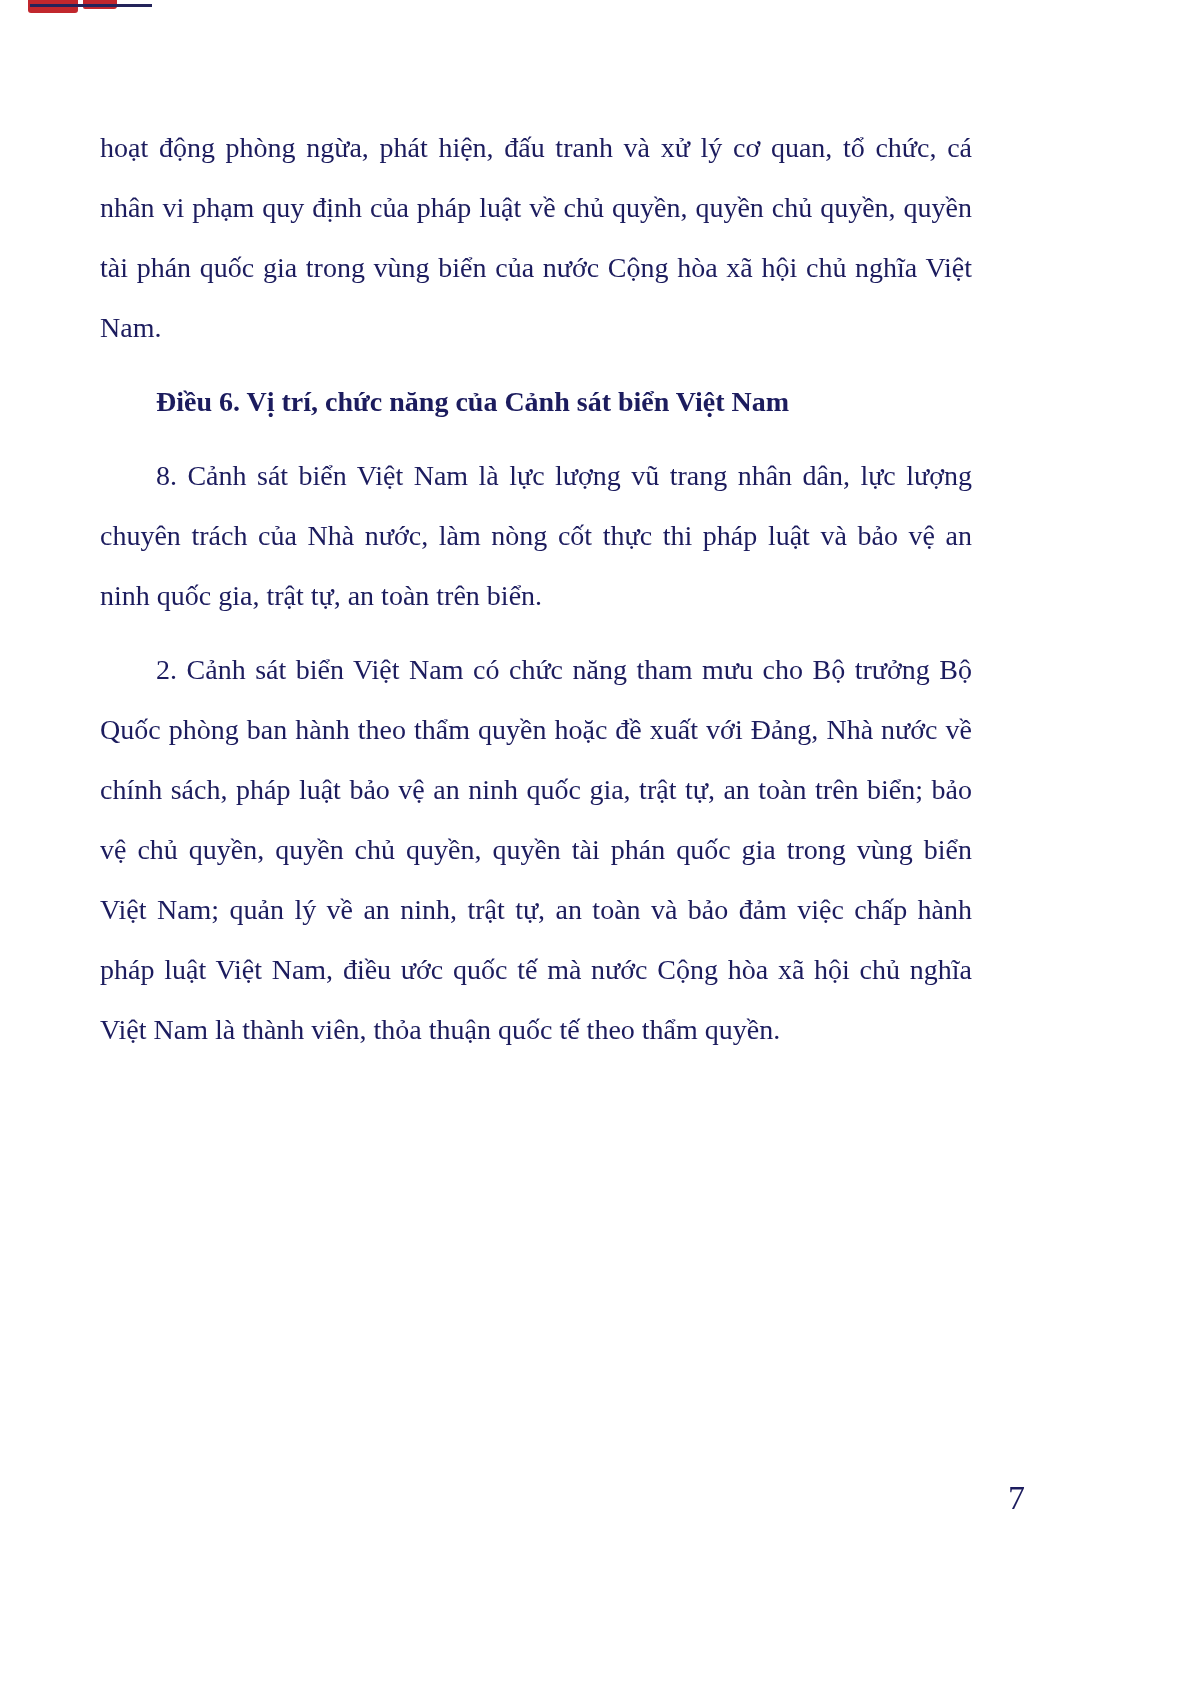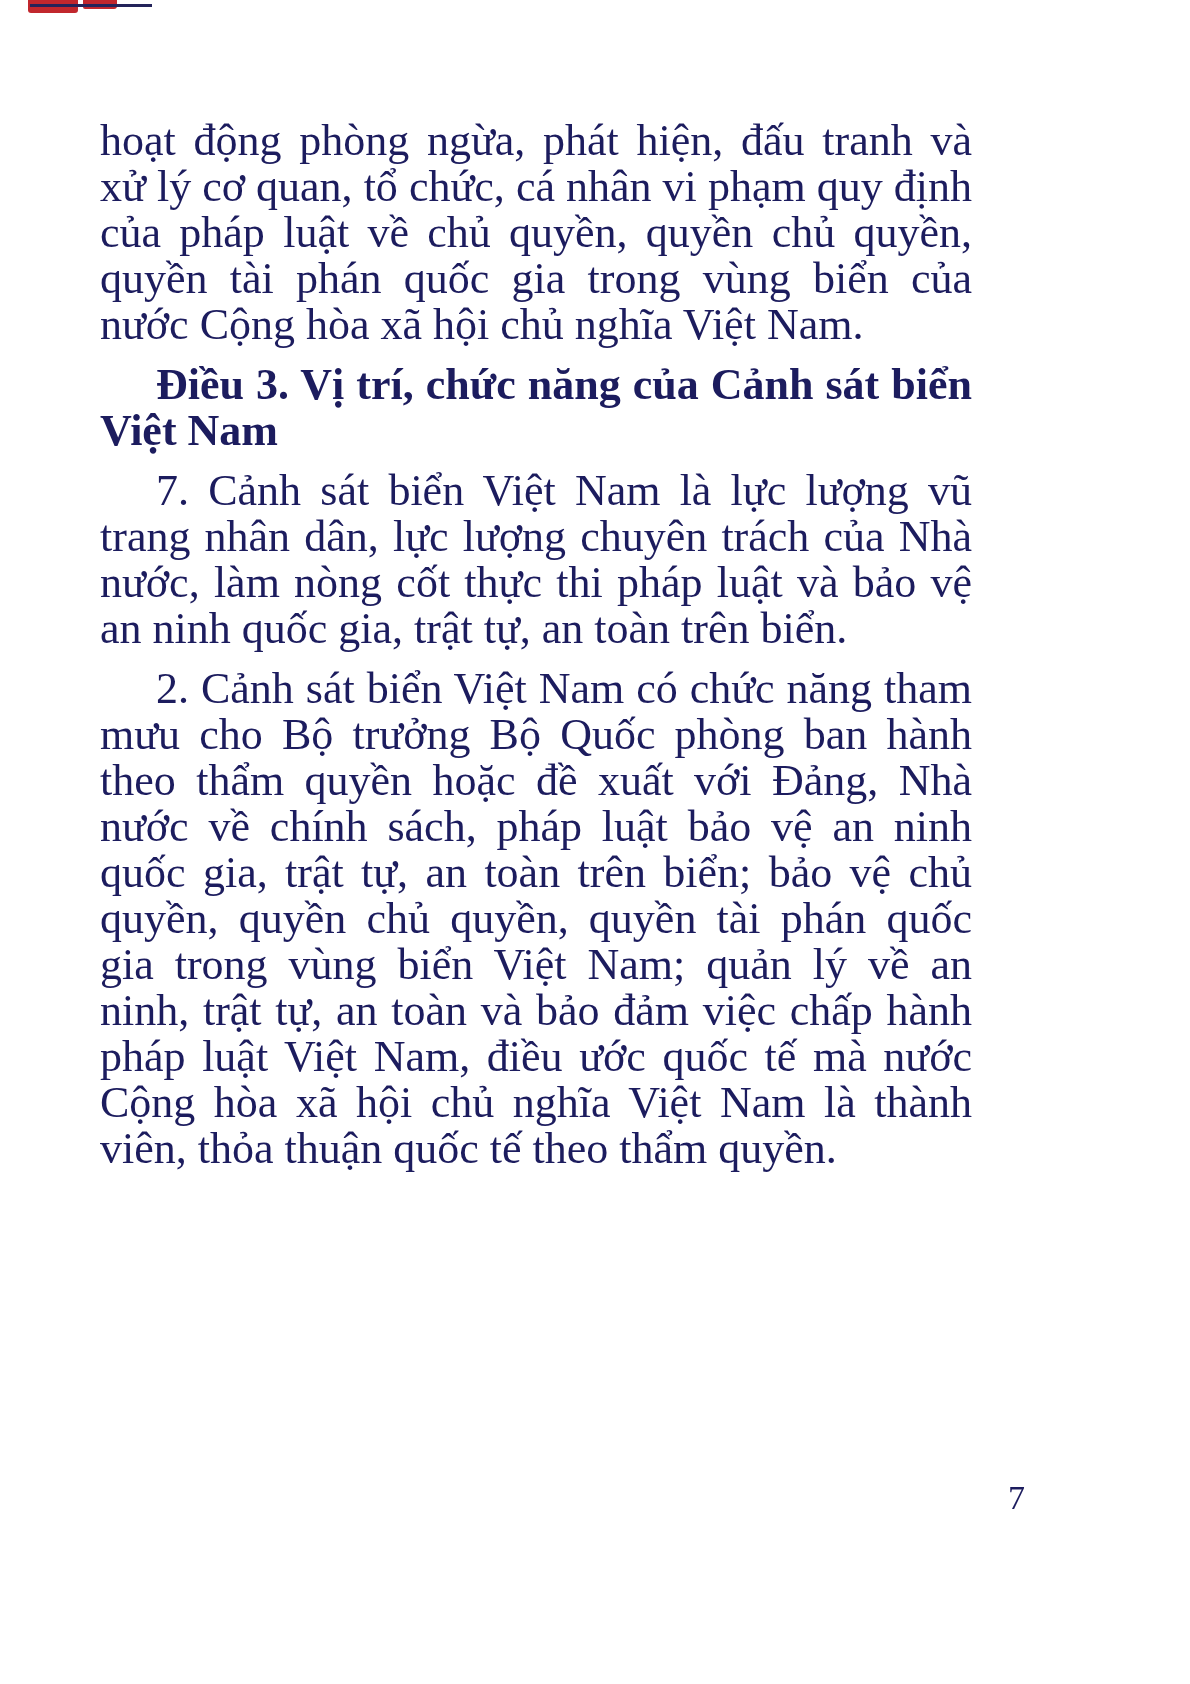--- a/index.html
+++ b/index.html
@@ -46,22 +46,22 @@
     top: 4px;
     width: 122px;
     height: 3px;
     background: #23235a;
   }
   .text-block {
     position: absolute;
     top: 118px;
     left: 100px;
     width: 872px;
-    font-size: 44px;
-    line-height: 46px;
+    font-size: 28px;
+    line-height: 60px;
     text-align: justify;
   }
   p.para {
     margin: 0 0 14px 0;
   }
   p.para.indented {
     text-indent: 56px;
   }
   p.para.no-indent {
     text-indent: 0;
@@ -89,21 +89,21 @@
   <div class="red-a"></div>
   <div class="red-b"></div>
   <div class="dark-line"></div>
 </div>
 
 <div class="text-block">
 
   <p class="para no-indent">hoạt động phòng ngừa, phát hiện, đấu tranh và xử lý cơ quan, tổ chức, cá nhân vi phạm quy định của pháp luật về chủ quyền, quyền chủ quyền, quyền tài phán quốc gia trong vùng biển của nước Cộng hòa xã hội chủ nghĩa Việt Nam.</p>
 
 
-  <p class="heading">Điều 3. Vị trí, chức năng của Cảnh sát biển Việt Nam</p>
+  <p class="heading">Điều 6. Vị trí, chức năng của Cảnh sát biển Việt Nam</p>
 
-  <p class="para indented">7. Cảnh sát biển Việt Nam là lực lượng vũ trang nhân dân, lực lượng chuyên trách của Nhà nước, làm nòng cốt thực thi pháp luật và bảo vệ an ninh quốc gia, trật tự, an toàn trên biển.</p>
+  <p class="para indented">8. Cảnh sát biển Việt Nam là lực lượng vũ trang nhân dân, lực lượng chuyên trách của Nhà nước, làm nòng cốt thực thi pháp luật và bảo vệ an ninh quốc gia, trật tự, an toàn trên biển.</p>
 
   <p class="para indented">2. Cảnh sát biển Việt Nam có chức năng tham mưu cho Bộ trưởng Bộ Quốc phòng ban hành theo thẩm quyền hoặc đề xuất với Đảng, Nhà nước về chính sách, pháp luật bảo vệ an ninh quốc gia, trật tự, an toàn trên biển; bảo vệ chủ quyền, quyền chủ quyền, quyền tài phán quốc gia trong vùng biển Việt Nam; quản lý về an ninh, trật tự, an toàn và bảo đảm việc chấp hành pháp luật Việt Nam, điều ước quốc tế mà nước Cộng hòa xã hội chủ nghĩa Việt Nam là thành viên, thỏa thuận quốc tế theo thẩm quyền.</p>
 
 </div>
 
 <div class="page-number">7</div>
 
 </body></html>

